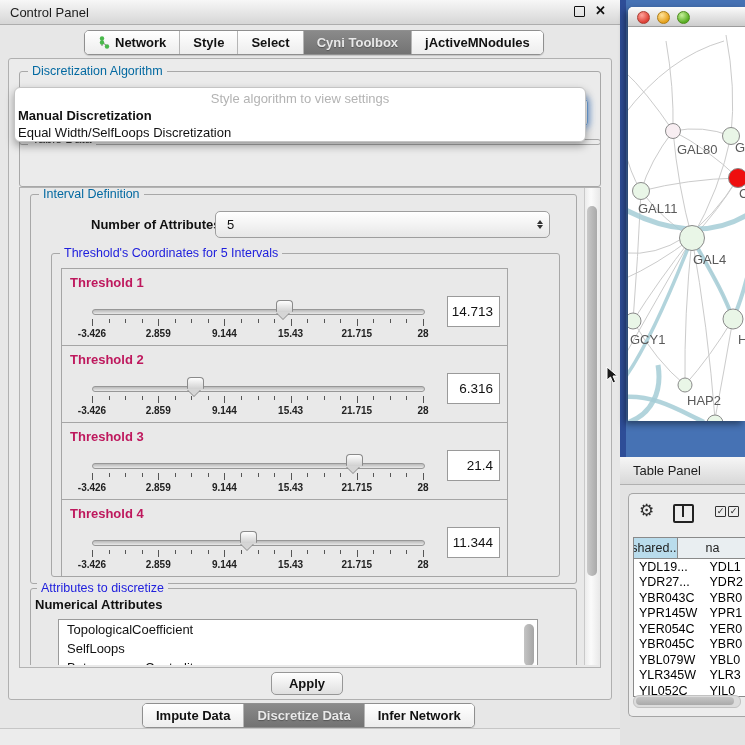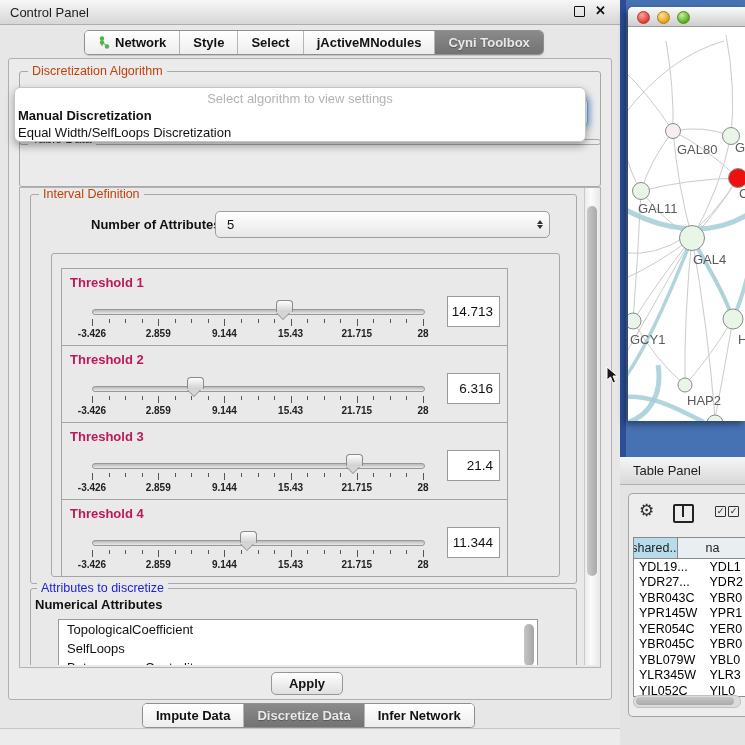--- a/index.html
+++ b/index.html
@@ -26,21 +26,21 @@
   #top-tabs{left:84px;top:30px;}
   #bottom-tabs{left:142px;top:703px;}
 
   .cp-content{position:absolute;left:8px;top:58px;width:602px;height:640px;
     background:#ebebeb;border:1px solid #b0b0b0;border-radius:3px;}
 
   
   .group{position:absolute;border:1px solid #a8a8a8;border-radius:3px;}
   .group-title{position:absolute;top:-8px;left:8px;background:#ebebeb;padding:0 4px;
     font-size:12.5px;white-space:nowrap;}
-  .t-green{color:#c2410c;}
+  .t-green{color:#0369a1;}
   .t-blue{color:#2020dd;}
   .t-gray{color:#333;}
 
   
   .combo{position:absolute;background:linear-gradient(#ffffff,#e7e7e7);border:1px solid #9e9e9e;
     border-radius:5px;display:flex;align-items:center;font-size:13px;color:#111;
     box-shadow:0 1px 1px rgba(255,255,255,.8) inset;}
   .combo .cval{padding-left:11px;flex:1;}
   .stepper{width:18px;display:flex;flex-direction:column;align-items:center;justify-content:center;gap:1px;}
   .stepper i{width:0;height:0;border-left:3.5px solid transparent;border-right:3.5px solid transparent;}
@@ -166,43 +166,43 @@
             <circle cx="9" cy="10.5" r="2.2" fill="#49b84b"></circle>
           </svg>
           <span>Network</span>
         </div>
         <div class="seg">
           <span>Style</span>
         </div>
         <div class="seg">
           <span>Select</span>
         </div>
+        <div class="seg active">
+          <span>Cyni Toolbox</span>
+        </div>
         <div class="seg">
           <span>jActiveMNodules</span>
-        </div>
-        <div class="seg active">
-          <span>Cyni Toolbox</span>
         </div>
       </div>
 
     <div class="cp-content">
 
       <div class="group" style="left:10px;top:12px;width:580px;height:72px;">
         <span class="group-title t-green">Discretization Algorithm</span>
         <div class="combo focusring" style="left:10px;top:26px;width:556px;height:27px;">
           <span class="cval"></span>
           <span class="stepper">
               <i class="up"></i>
               <i class="dn"></i>
             </span>
         </div>
       </div>
 
       <div id="algo-popup">
-        <div class="prompt">Select algorithm to view settings</div>
+        <div class="prompt">Style algorithm to view settings</div>
         <div class="item sel">Manual Discretization</div>
         <div class="item">Equal Width/SelfLoops Discretization</div>
       </div>
 
       <div class="group" style="left:10px;top:80px;width:580px;height:46px;">
         <span class="group-title t-gray">Table Data</span>
       </div>
 
       <div id="scrollpane">
         <div id="viewport">
@@ -212,20 +212,21 @@
             <span class="num-label" style="left:60px;top:22px;">Number of Attributes</span>
             <div class="combo" style="left:184px;top:16px;width:333px;height:25px;">
               <span class="cval">5</span>
               <span class="stepper">
                   <i class="up"></i>
                   <i class="dn"></i>
                 </span>
             </div>
 
             <div class="group" style="left:20px;top:58px;width:507px;height:322px;background:#e9e9e9;">
+              <span class="group-title t-blue" style="background:#e9e9e9;">Threshold's Coordinates for 5 Intervals</span>
               <div style="position:absolute;left:9px;top:15px;">
                   <div class="thr-panel">
                     <div class="thr-label">Threshold 1</div>
                     <div class="track"></div>
                     <div class="sthumb" style="left: 213.552px;"></div>
                     <div class="tick major" style="left: 30px;"></div>
                     <div class="tick" style="left: 46.55px;"></div>
                     <div class="tick" style="left: 63.1px;"></div>
                     <div class="tick" style="left: 79.65px;"></div>
                     <div class="tick major" style="left: 96.2px;"></div>

